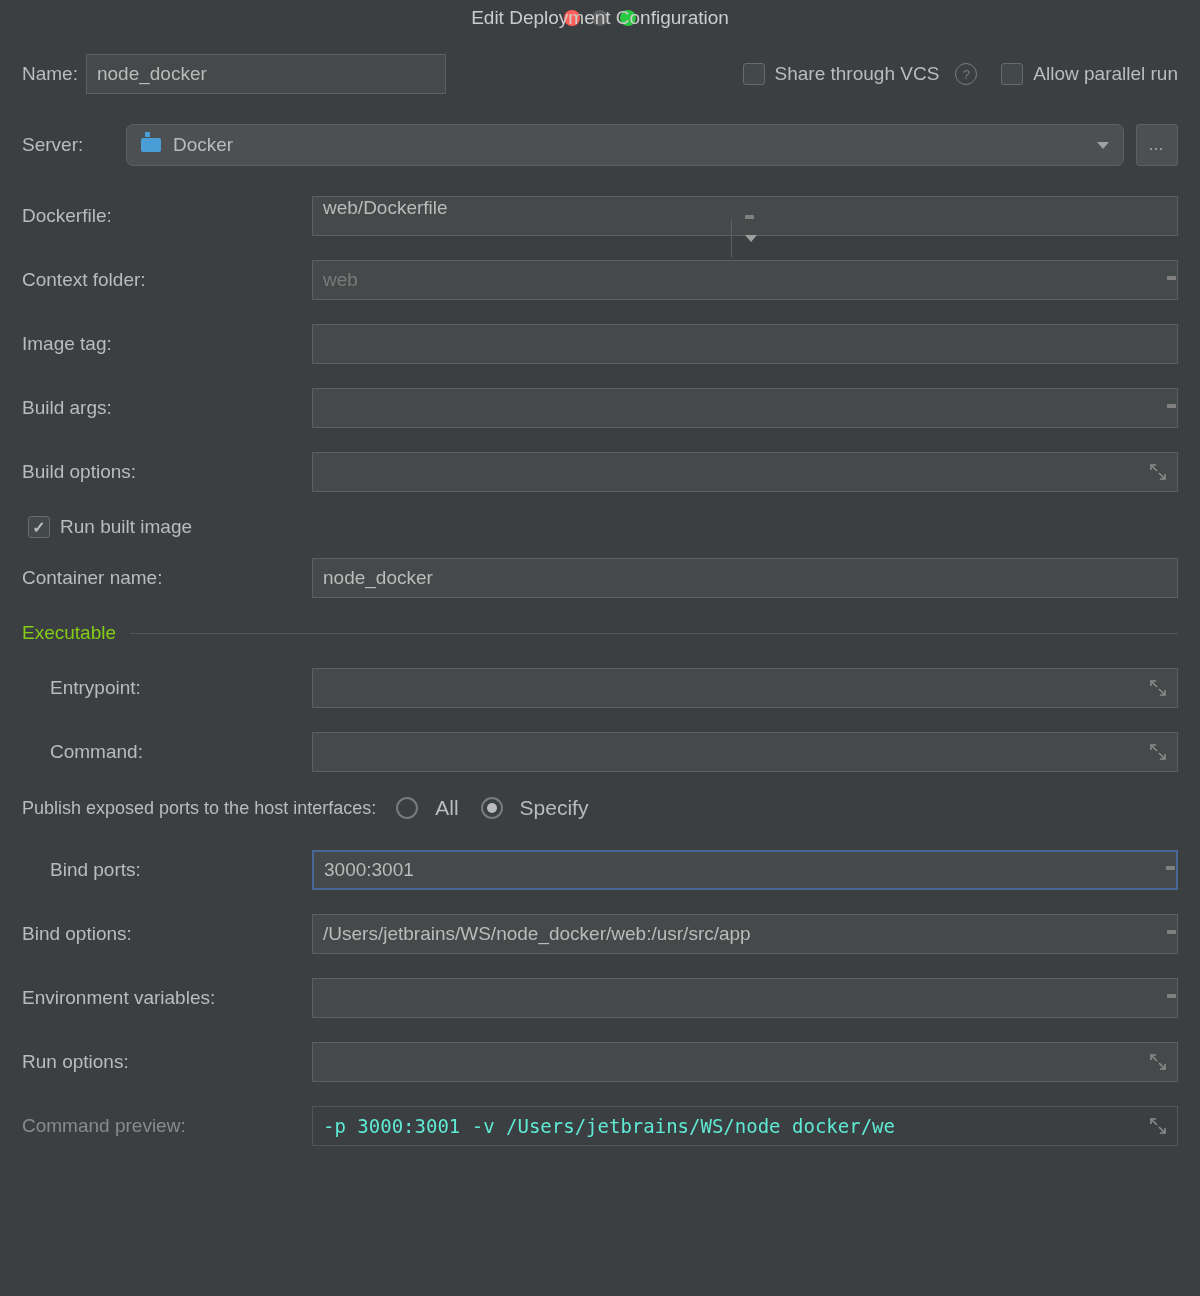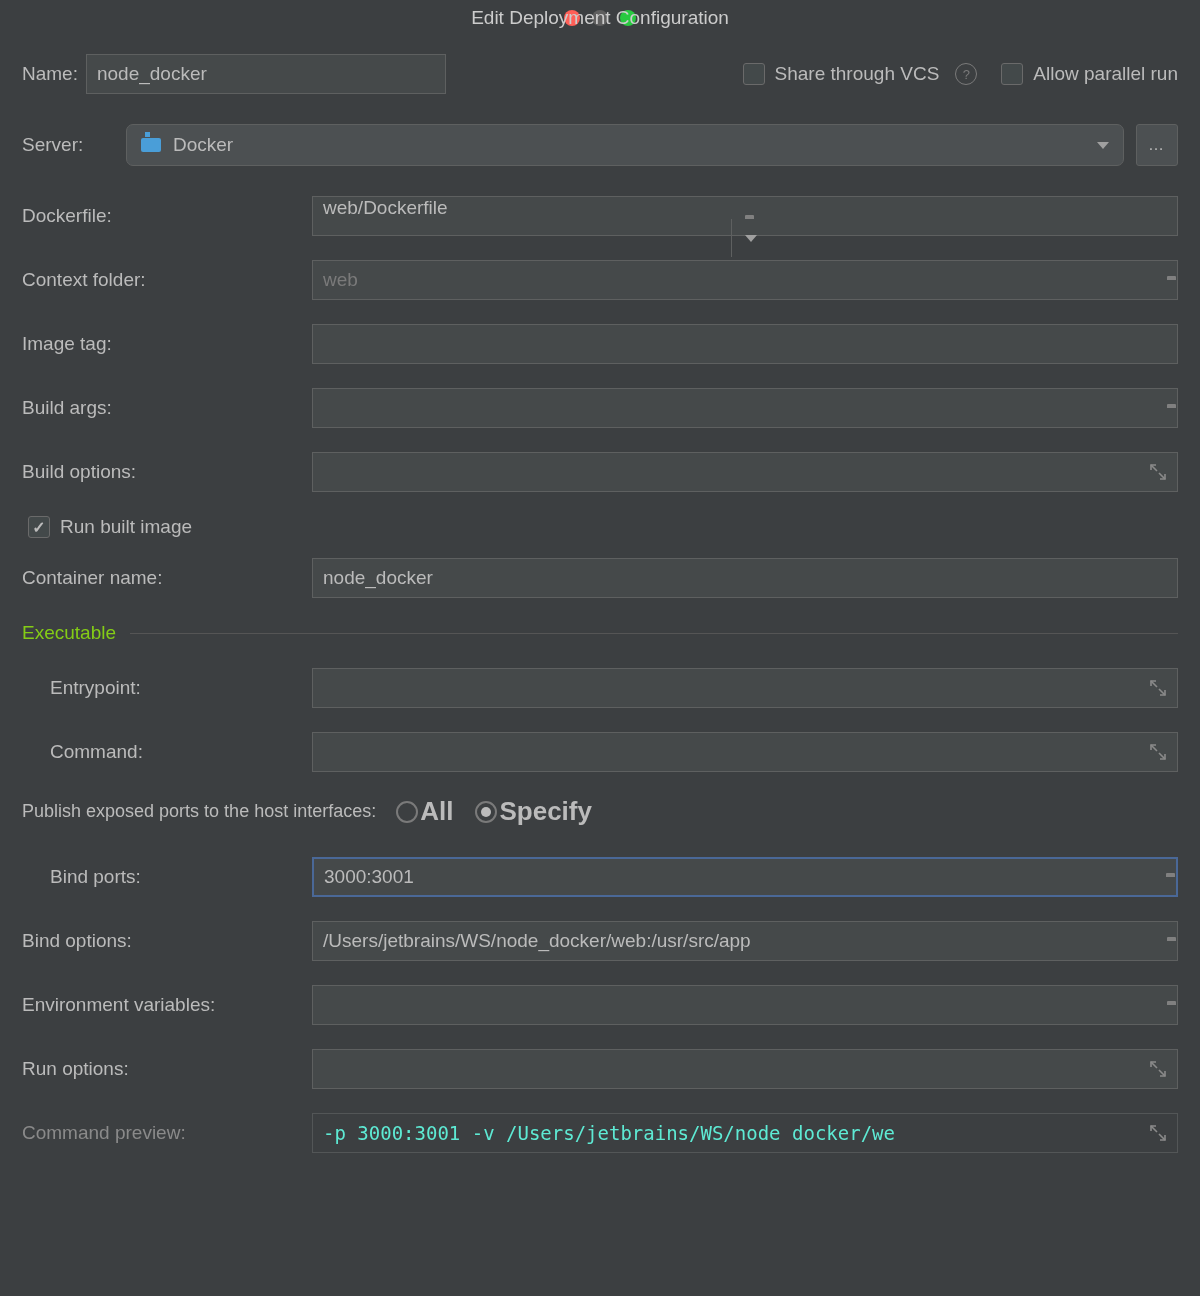--- a/index.html
+++ b/index.html
@@ -200,21 +200,21 @@
   .section-header {
     display: flex;
     align-items: center;
     gap: 14px;
     margin: 10px 0 24px 0;
     color: #84cc16;
     font-size: 19px;
   }
   .section-header .line { flex:1; height:1px; background:#555; }
   .radio-group { display:flex; align-items:center; gap: 22px; }
-  .radio-wrap { display:flex; align-items:center; gap:2px; font-size:26px;font-weight:bold; }
+  .radio-wrap { display:flex; align-items:center; gap:17px; font-size:21px; }
   .radio {
     width: 22px; height: 22px;
     border: 2px solid #7a7a7a;
     border-radius: 50%;
     display:flex; align-items:center; justify-content:center;
   }
   .radio.checked::after {
     content:"";
     width:10px; height:10px; border-radius:50%;
     background:#bbbbbb;

